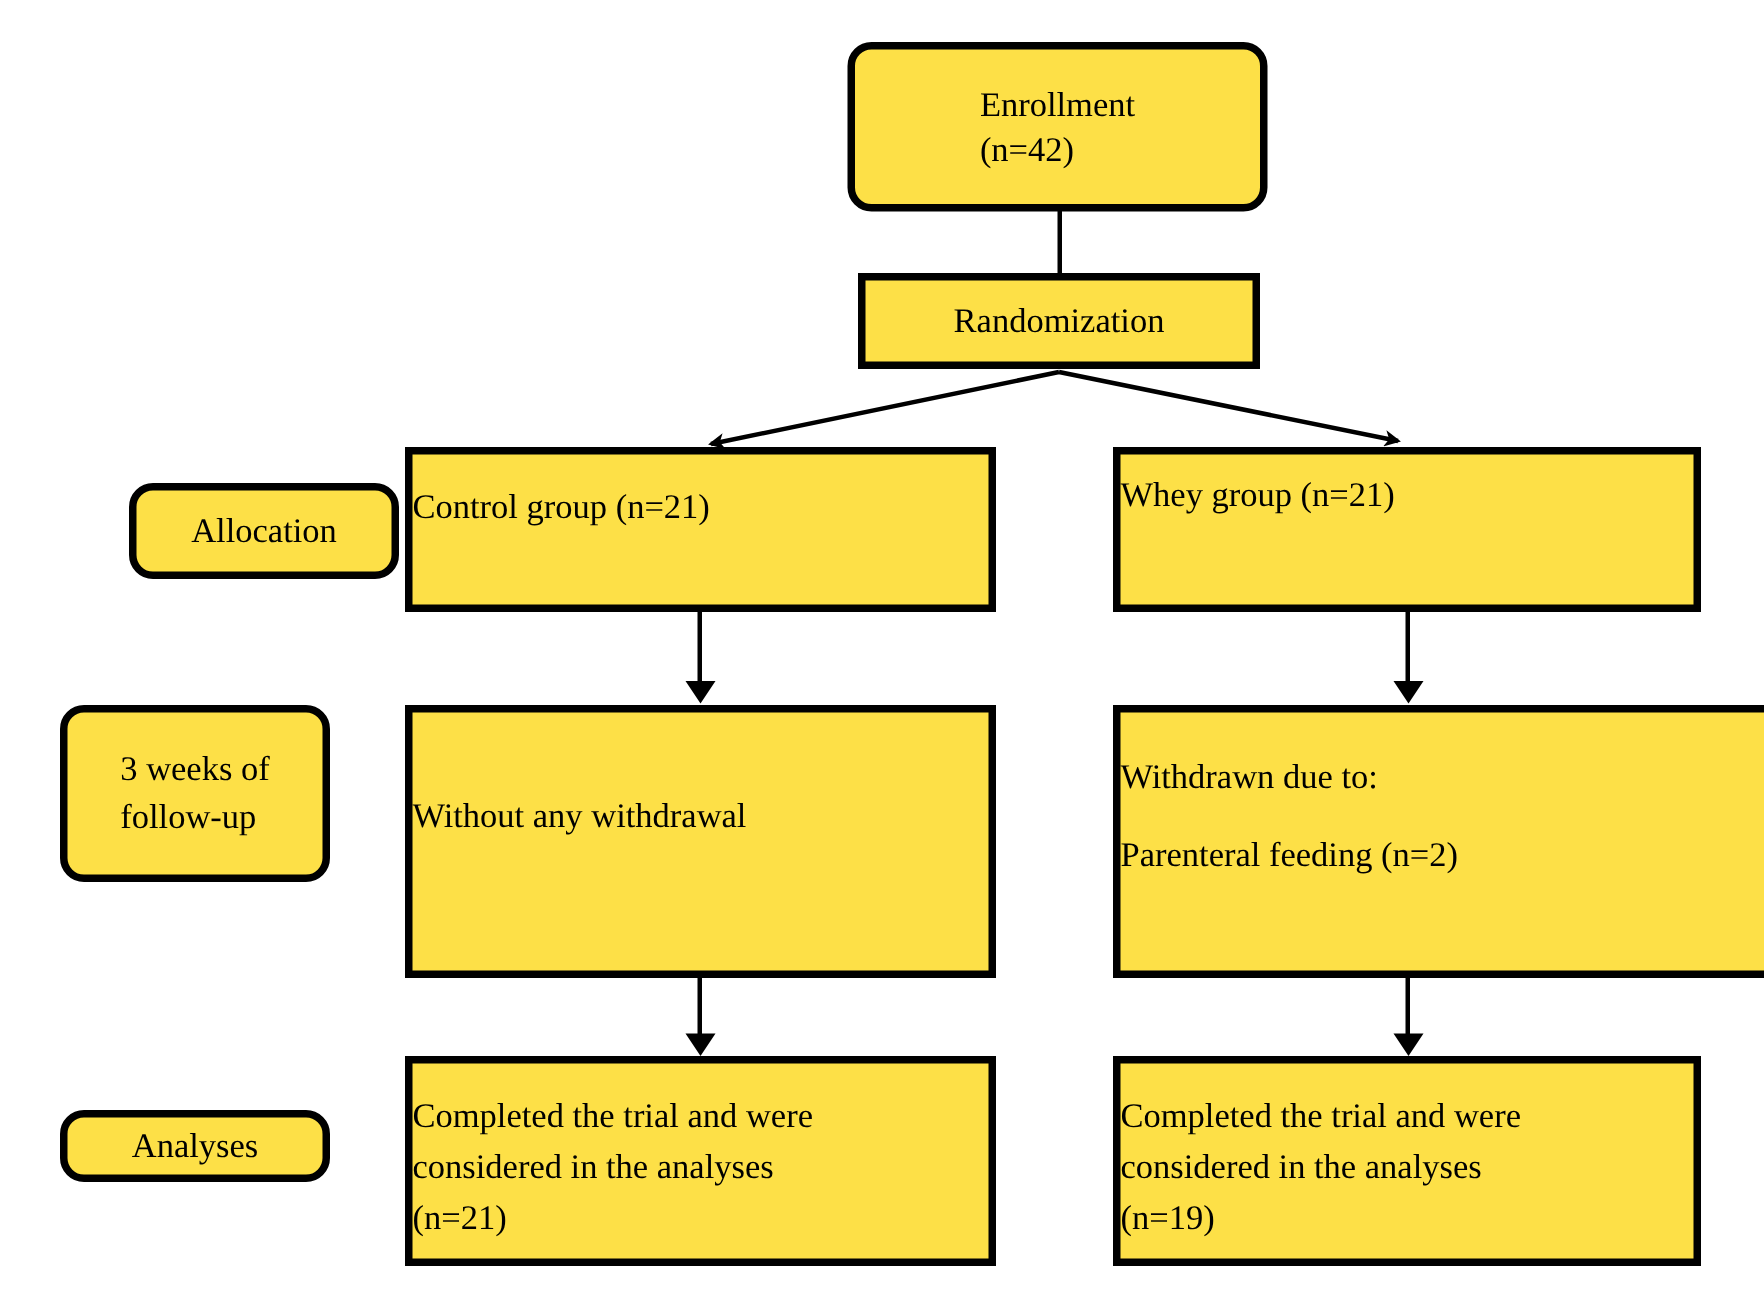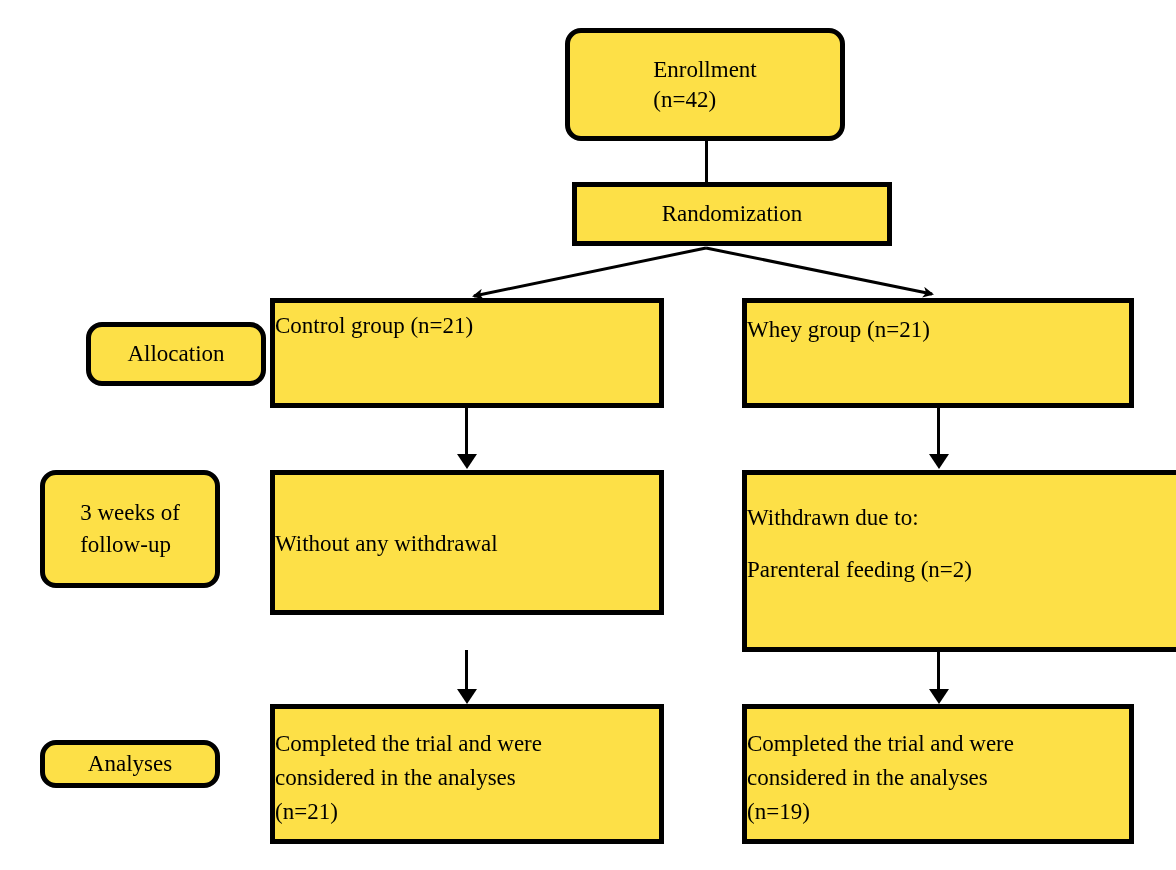--- a/index.html
+++ b/index.html
@@ -110,34 +110,34 @@
   <div class="box rounded stage-label" style="left:40px; top:740px; width:180px; height:48px;">
     <span class="box-text">Analyses</span>
   </div>
 
   <div class="box rounded" style="left:565px; top:28px; width:280px; height:113px;
               display:flex; align-items:center; justify-content:center;">
     <span class="box-text content-text">Enrollment
 (n=42)</span>
   </div>
 
-  <div class="box" style="left:572px; top:182px; width:320px; height:64px;
+  <div class="box" style="left:572px; top:182px; width:268px; height:64px;
               display:flex; align-items:center; justify-content:center;">
     <span class="box-text content-text">Randomization</span>
   </div>
 
-  <div class="box" style="left:270px; top:298px; width:394px; height:110px; padding-top:8px;">
+  <div class="box" style="left:270px; top:298px; width:394px; height:110px; padding-top:20px;">
     <span class="box-text content-text">Control group (n=21)</span>
   </div>
 
   <div class="box" style="left:742px; top:298px; width:392px; height:110px; padding-top:12px;">
     <span class="box-text content-text">Whey group (n=21)</span>
   </div>
 
-  <div class="box" style="left:270px; top:470px; width:394px; height:145px; padding-top:54px;">
+  <div class="box" style="left:270px; top:470px; width:394px; height:182px; padding-top:54px;">
     <span class="box-text content-text">Without any withdrawal</span>
   </div>
 
   <div class="box" style="left:742px; top:470px; width:464px; height:182px; padding-top:30px;">
     <span class="box-text content-text" style="line-height:26px;">Withdrawn due to:
 
 Parenteral feeding (n=2)</span>
   </div>
 
   <div class="box" style="left:270px; top:704px; width:394px; height:140px; padding-top:18px;">

